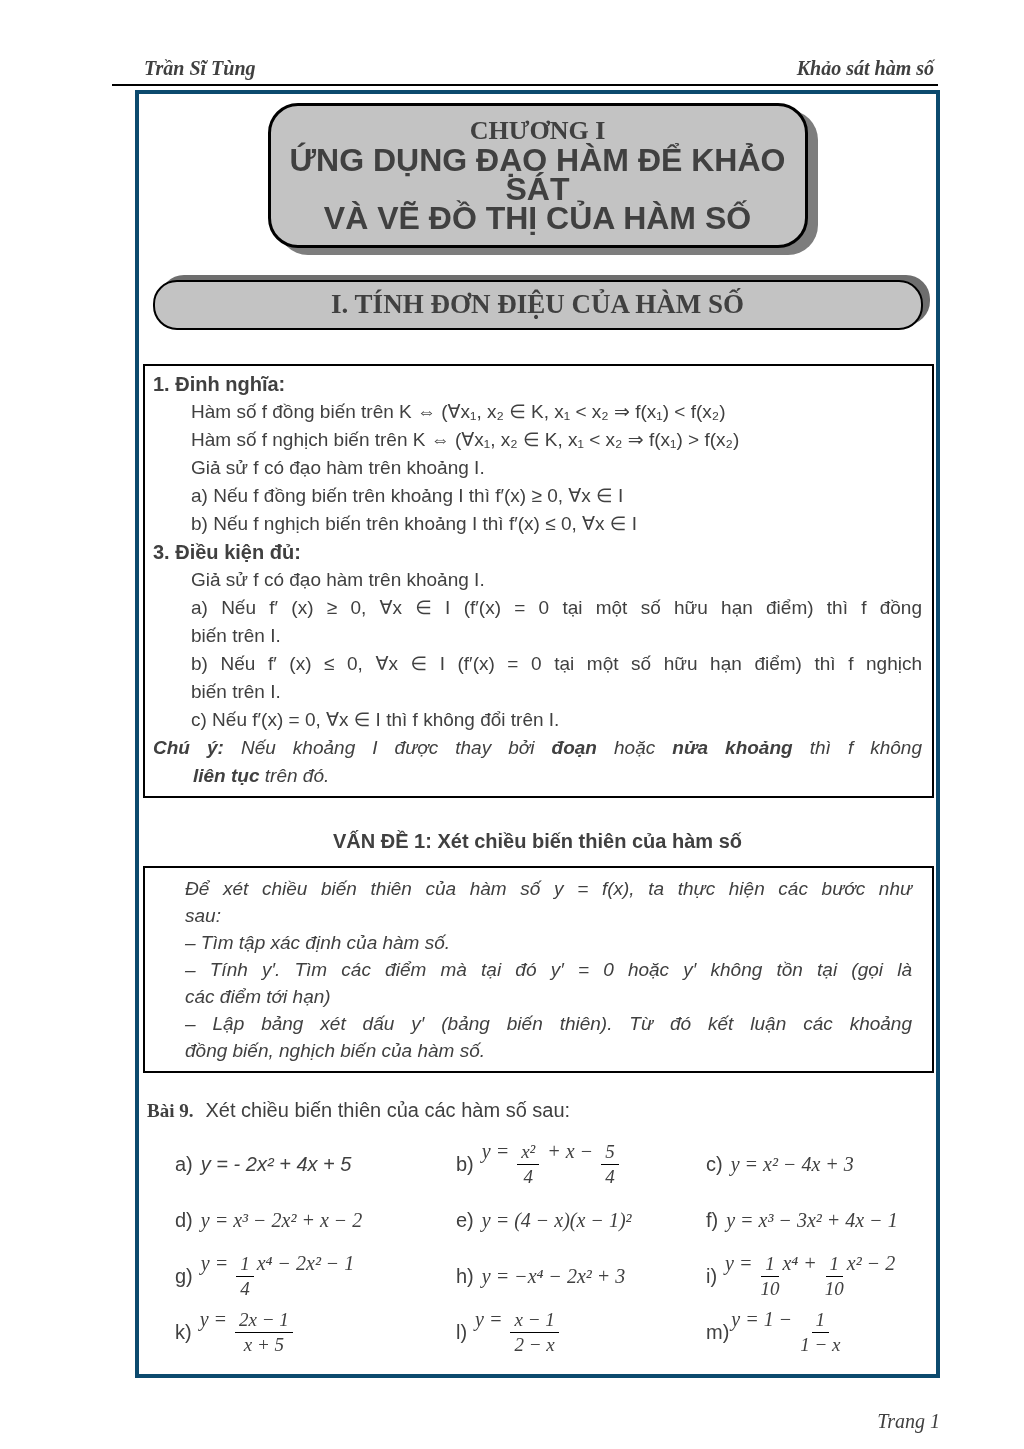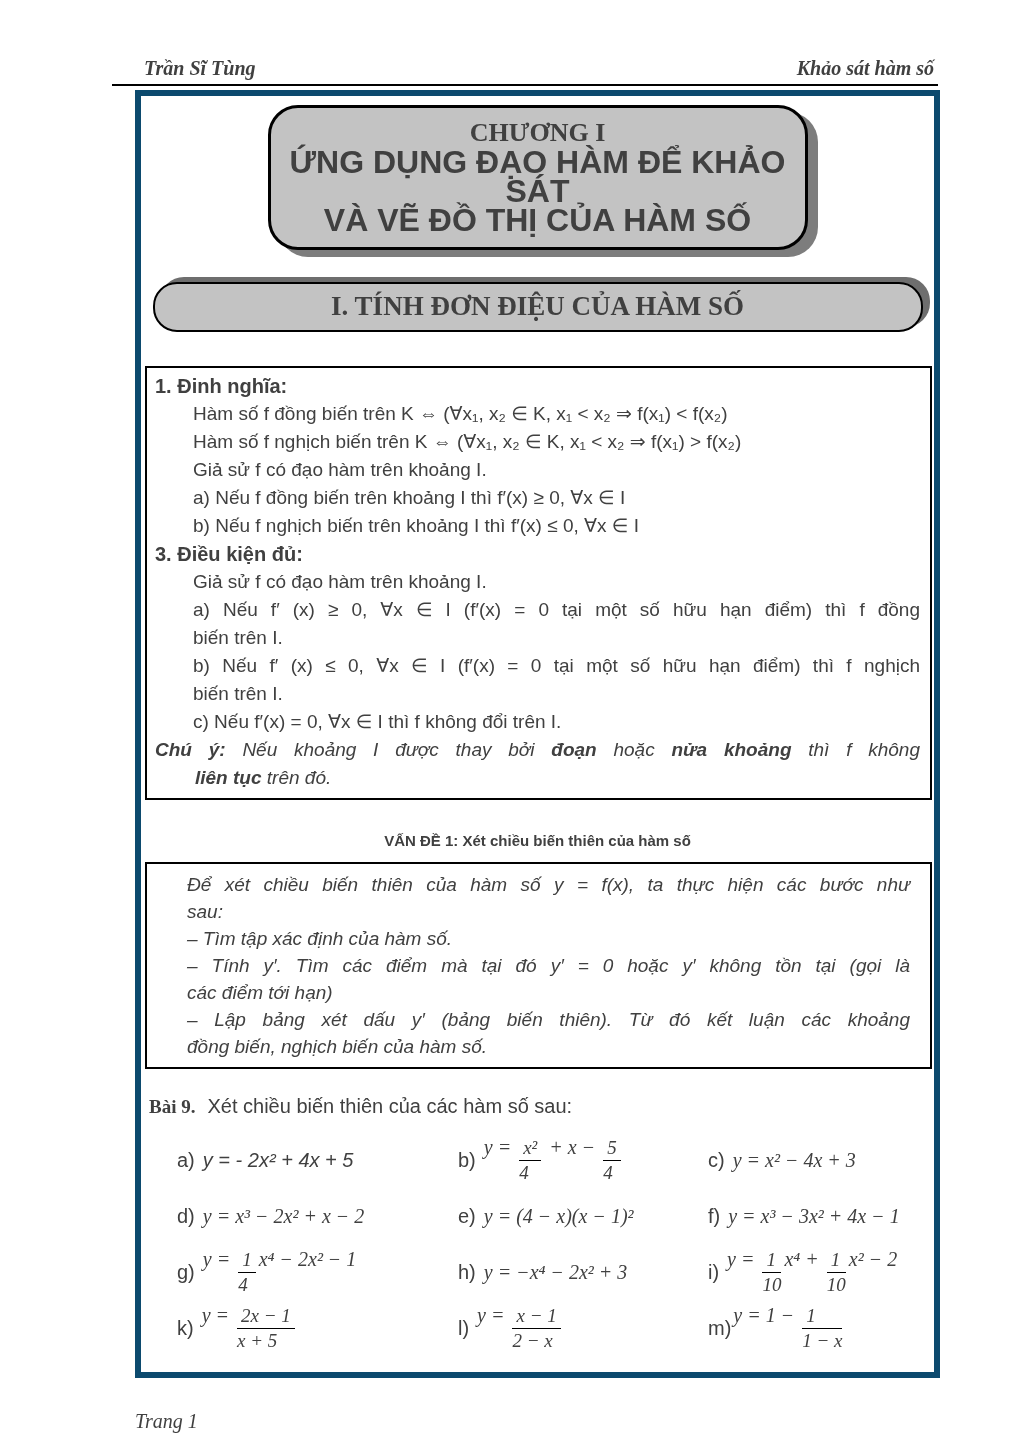--- a/index.html
+++ b/index.html
@@ -9,21 +9,21 @@
   
   .hdr { position:absolute; left:112px; right:86px; top:57px; border-bottom:2px solid #000;
          padding-bottom:4px; display:flex; justify-content:space-between;
          font-family:"Liberation Serif","DejaVu Serif",serif; font-weight:bold; font-style:italic;
          font-size:20px; }
   .hdr-left { margin-left:32px; }
   .hdr-right { margin-right:4px; }
 
   
   .outer { position:absolute; left:135px; top:90px; width:805px; height:1288px;
-           border:6px solid #0c4a6e; box-sizing:border-box; }
+           border:4px solid #0c4a6e; box-sizing:border-box; }
 
   
   .chapter-box { width:540px; margin:9px auto 0; background:#c3c3c3; border:3px solid #000;
                  border-radius:30px; box-shadow:10px 7px 0 #7d7d7d; text-align:center;
                  padding:10px 6px 12px; box-sizing:border-box; }
   .ch1 { font-family:"Liberation Serif","DejaVu Serif",serif; font-weight:bold; font-size:26px; line-height:30px; }
   .ch2 { font-weight:bold; font-size:32px; line-height:29px; }
 
   
   .section-bar { width:770px; margin:32px auto 0; background:#c3c3c3; border:2px solid #000;
@@ -36,46 +36,46 @@
           font-size:19px; line-height:28px; box-sizing:border-box; }
   .tbox p { margin:0; }
   .bh { font-weight:bold; font-size:20px; }
   .ind { padding-left:38px; }
   .jl { text-align:justify; text-align-last:justify; }
   .it { font-style:italic; }
   .bi { font-style:italic; font-weight:bold; }
   .note-l2 { padding-left:40px; font-style:italic; }
 
   
-  .vd { text-align:center; font-weight:bold; font-size:15px; margin-top:32px; }
+  .vd { text-align:center; font-weight:bold; font-size:20px; margin-top:32px; }
 
   
   .mbox { margin:13px 2px 0 4px; border:2px solid #000; padding:7px 20px 7px 40px;
           font-style:italic; font-size:19px; line-height:27px; box-sizing:border-box; }
   .mbox p { margin:0; }
 
   
   .ex-head { margin:26px 0 0 8px; font-size:20px; }
   .ex-label { font-family:"Liberation Serif","DejaVu Serif",serif; font-weight:bold; font-size:19px;
               font-style:normal; margin-right:12px; }
   .fgrid { margin:14px 8px 0 36px; display:grid; grid-template-columns:281px 250px auto;
            align-items:center; }
   .fitem { min-height:56px; display:flex; align-items:center;
            font-family:"Liberation Serif","DejaVu Serif",serif; font-style:italic; font-size:20px; }
   .flabel { font-family:"Liberation Sans","DejaVu Sans",sans-serif; font-style:normal;
             font-size:20px; margin-right:8px; }
   .flabel.tight { margin-right:2px; }
   .sans-f { font-family:Liberation Sans, sans-serif; }
-  .frac { display:inline-flex; flex-direction:column; margin:0 3px;
+  .frac { display:inline-flex; flex-direction:column; align-items:center; margin:0 3px;
           line-height:1.15; font-size:19px; }
   .frac .num { border-bottom:1.6px solid #000; padding:0 4px 1px; }
   .frac .den { padding-top:1px; }
 
   
-  .footer { position:absolute; top:1410px; left:135px; width:805px; text-align:left;
+  .footer { position:absolute; top:1410px; left:135px; width:805px; text-align:right;
             font-family:"Liberation Serif","DejaVu Serif",serif; font-style:italic; font-size:20px; }
 </style>
 </head>
 <body>
 
 <div class="page">
 
   <div class="hdr">
     <span class="hdr-left">Trần Sĩ Tùng</span>
     <span class="hdr-right">Khảo sát hàm số</span>

